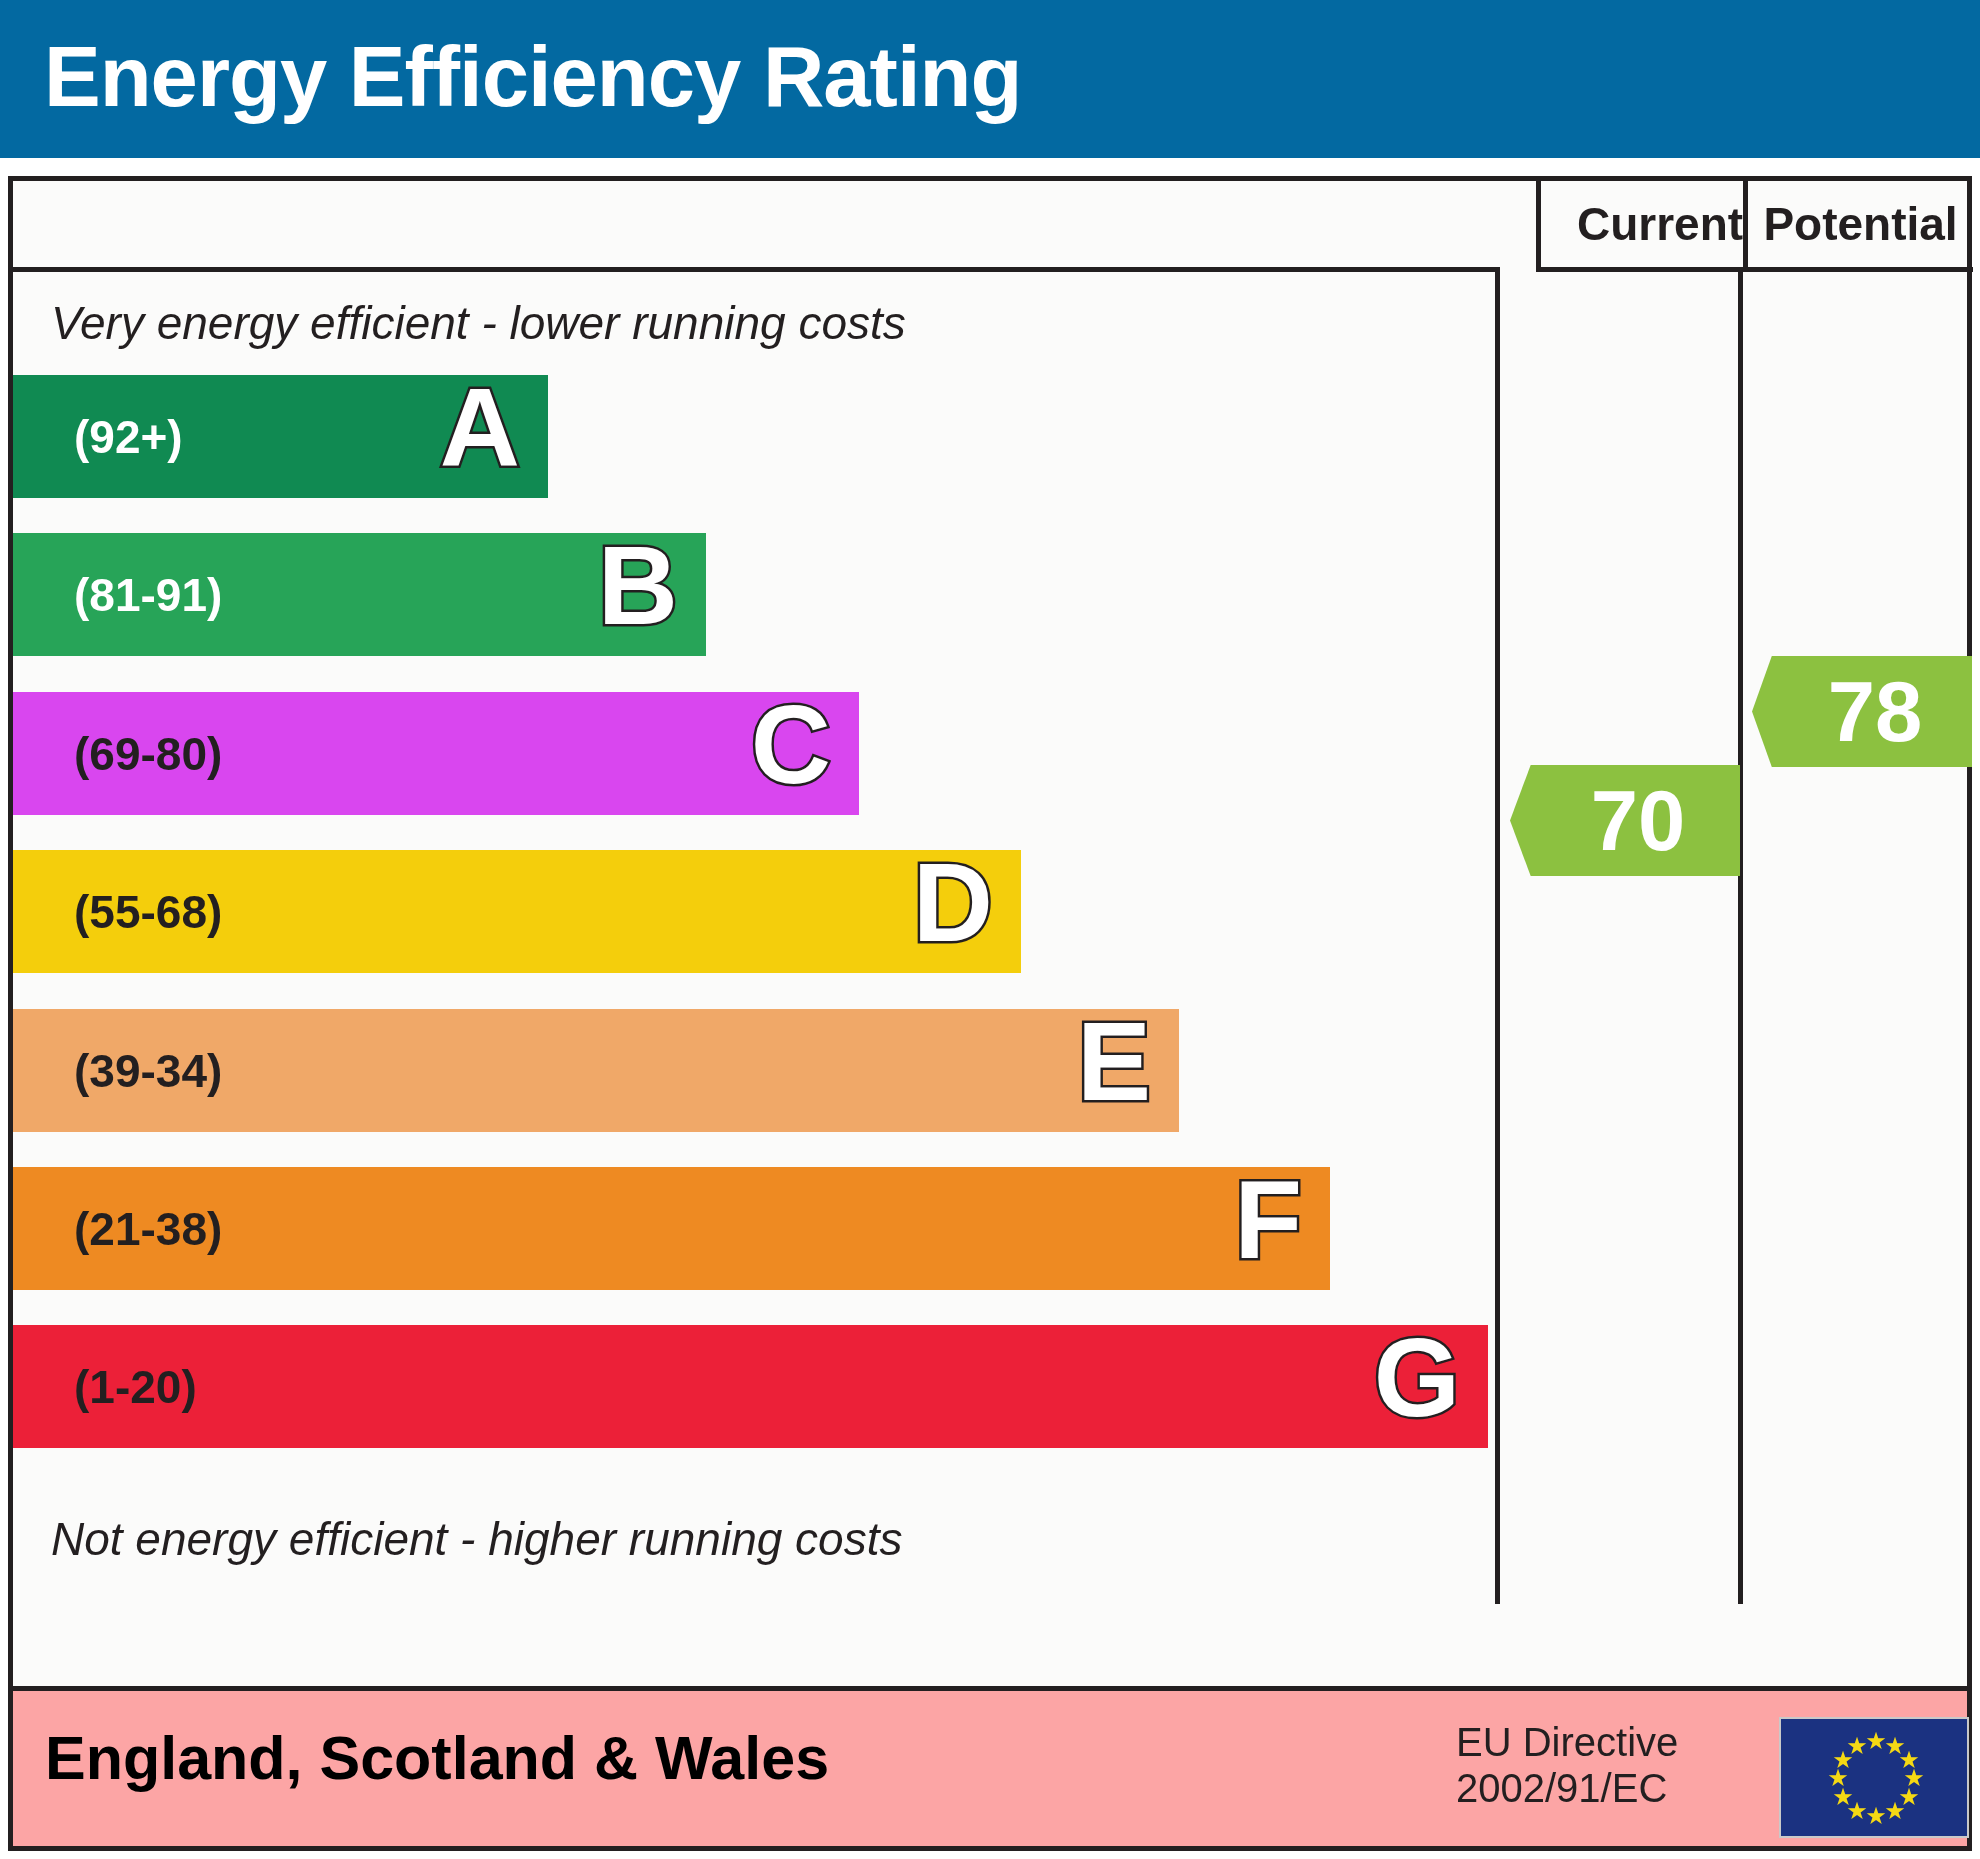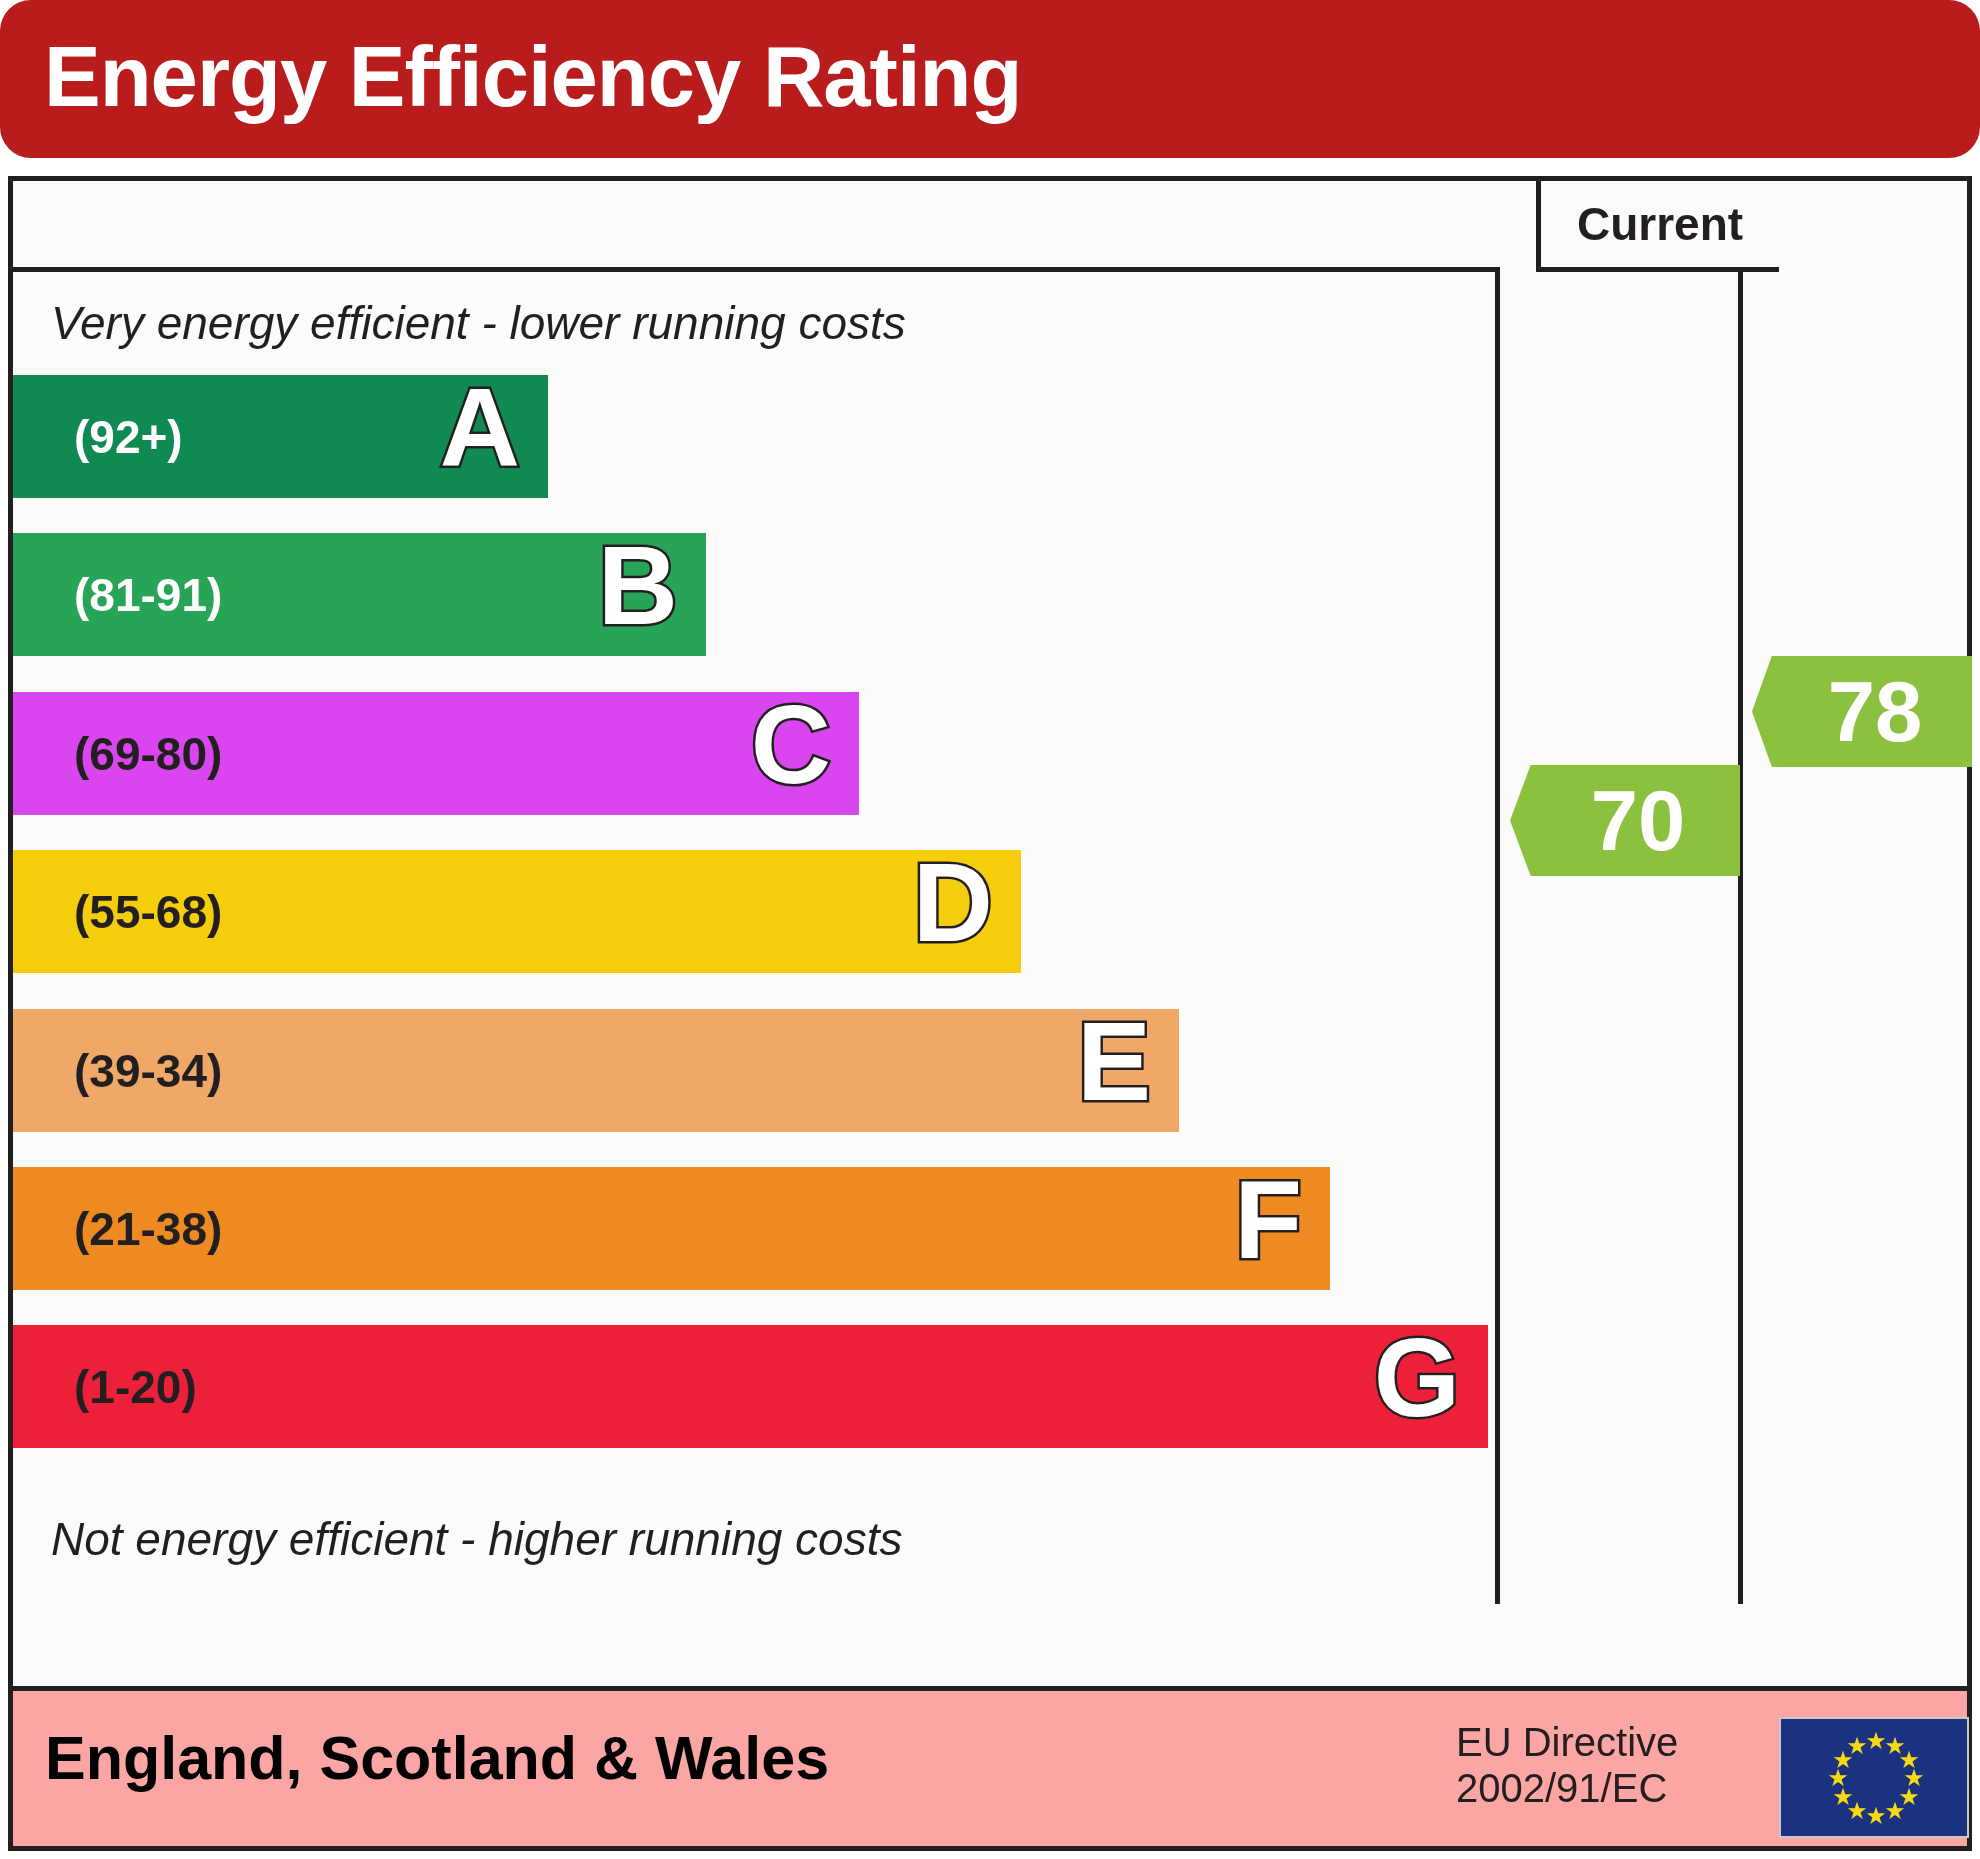--- a/index.html
+++ b/index.html
@@ -20,23 +20,22 @@
     overflow: hidden;
   }
 
   
   .title-bar {
     position: absolute;
     left: 0;
     top: 0;
     width: 1980px;
     height: 158px;
-    background: #b91c1c;
-    box-sizing: border-box;
-    border-radius: 31px;
+    background: #0369a1;
+    box-sizing: border-box;
   }
   .title-text {
     position: absolute;
     left: 44px;
     top: 28px;
     font-size: 85px;
     font-weight: bold;
     color: #ffffff;
     letter-spacing: -1px;
     white-space: nowrap;
@@ -216,20 +215,21 @@
 
   <div class="title-bar">
     <div class="title-text">Energy Efficiency Rating</div>
   </div>
 
   <div class="frame">
 
     <div class="header-row">
       <div class="header-blank"></div>
       <div class="header-cell current">Current</div>
+      <div class="header-cell potential">Potential</div>
     </div>
 
     <div class="col-div d1"></div>
     <div class="col-div d2"></div>
 
     <div class="bands">
       <div class="caption top">Very energy efficient - lower running costs</div>
       <div id="band-host">
           <div class="band" style="top: 103px; width: 535px; background: rgb(16, 138, 82);">
             <span class="band-range" style="color: rgb(255, 255, 255);">(92+)</span>

